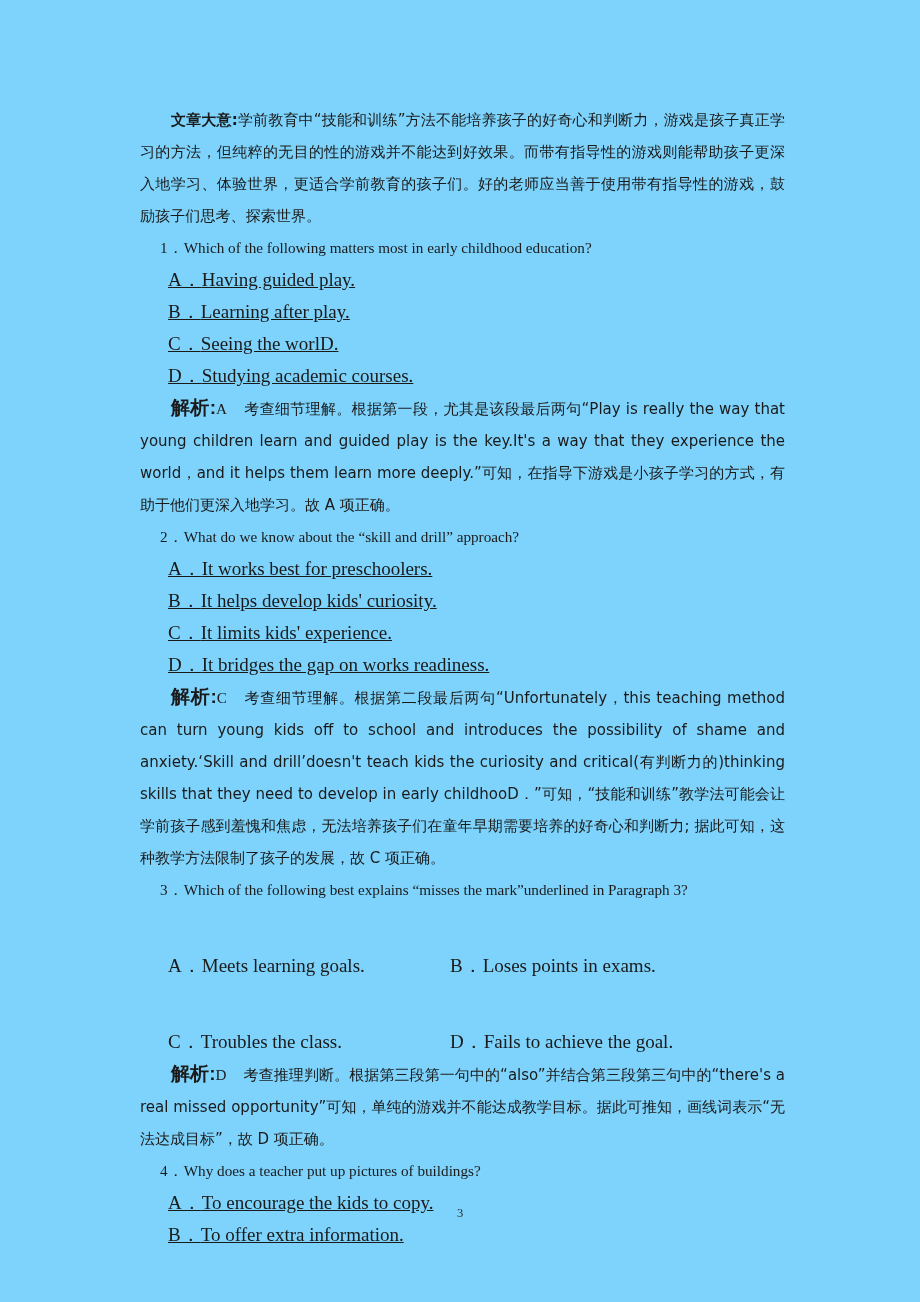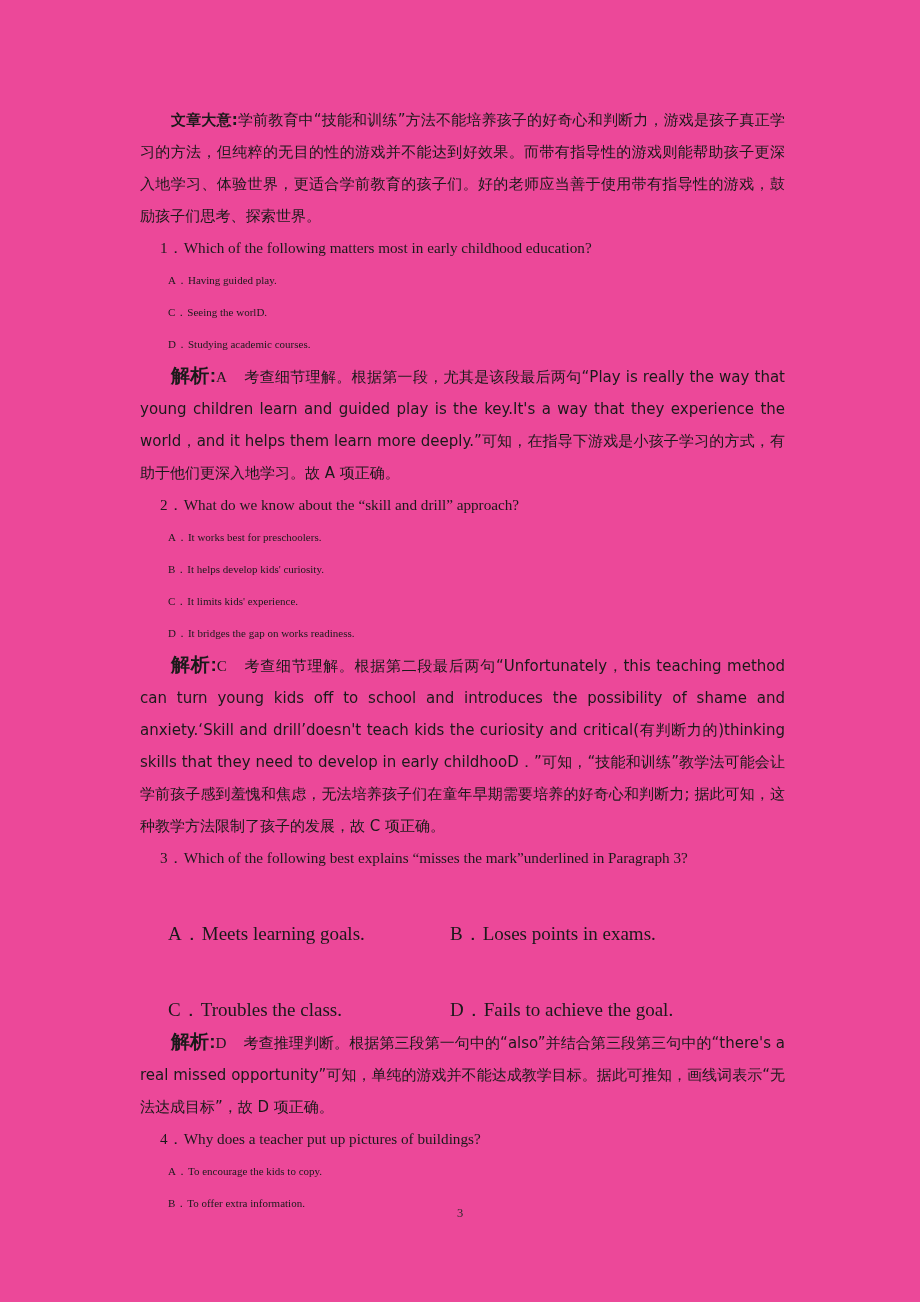--- a/index.html
+++ b/index.html
@@ -17,21 +17,21 @@
     color: #1a1a1a;
     -webkit-font-smoothing: antialiased;
   }
 
   #page {
     position: absolute;
     left: 0;
     top: 0;
     width: 920px;
     height: 1302px;
-    background: #ec4899;
+    background: #7dd3fc;
   }
 
   #content {
     position: absolute;
     left: 140px;
     top: 104px;
     width: 645px;
   }
 
   
@@ -63,23 +63,24 @@
     line-height: 32px;
     white-space: nowrap;
   }
   .q-num {
     letter-spacing: 0.5px;
   }
 
   
   .opt {
     text-indent: 28px;
-    font-size: 11px;
+    font-size: 19px;
     line-height: 32px;
     white-space: nowrap;
+    text-decoration: underline;
   }
   .opt-letter {
     letter-spacing: 0.5px;
   }
 
   
   .opt-row {
     display: flex;
     line-height: 32px;
     font-size: 19px;
@@ -140,20 +141,21 @@
 
 <div id="page">
 
   <div id="content">
 
     <p class="block summary"><span class="cn lead">文章大意:</span><span class="cn">学前教育中“技能和训练”方法不能培养孩子的好奇心和判断力，游戏是孩子真正学习的方法，但纯粹的无目的性的游戏并不能达到好效果。而带有指导性的游戏则能帮助孩子更深入地学习、体验世界，更适合学前教育的孩子们。好的老师应当善于使用带有指导性的游戏，鼓励孩子们思考、探索世界。</span></p>
 
     <p class="block q-stem"><span class="q-num">1．</span><span>Which of the following matters most in early childhood education?</span></p>
 
     <p class="block opt"><span class="opt-letter">A．</span><span>Having guided play.</span></p>
+    <p class="block opt"><span class="opt-letter">B．</span><span>Learning after play.</span></p>
     <p class="block opt"><span class="opt-letter">C．</span><span>Seeing the worlD.</span></p>
     <p class="block opt"><span class="opt-letter">D．</span><span>Studying academic courses.</span></p>
 
     <p class="block explain"><span class="tag">解析:</span><span class="ans">A</span><span class="gap"></span><span class="cn">考查细节理解。根据第一段，尤其是该段最后两句“Play is really the way that young children learn and guided play is the key.It's a way that they experience the world，and it helps them learn more deeply.”可知，在指导下游戏是小孩子学习的方式，有助于他们更深入地学习。故 A 项正确。</span></p>
 
     <p class="block q-stem"><span class="q-num">2．</span><span>What do we know about the “skill and drill” approach?</span></p>
 
     <p class="block opt"><span class="opt-letter">A．</span><span>It works best for preschoolers.</span></p>
     <p class="block opt"><span class="opt-letter">B．</span><span>It helps develop kids' curiosity.</span></p>
     <p class="block opt"><span class="opt-letter">C．</span><span>It limits kids' experience.</span></p>

